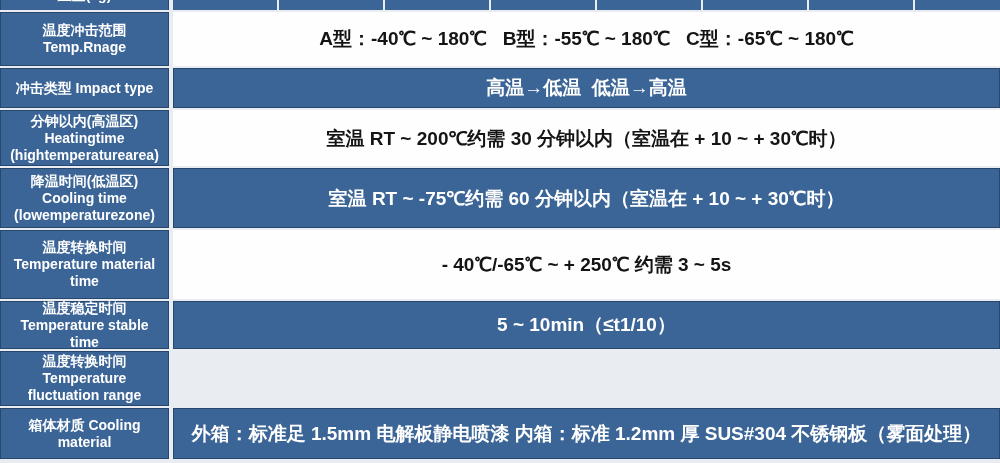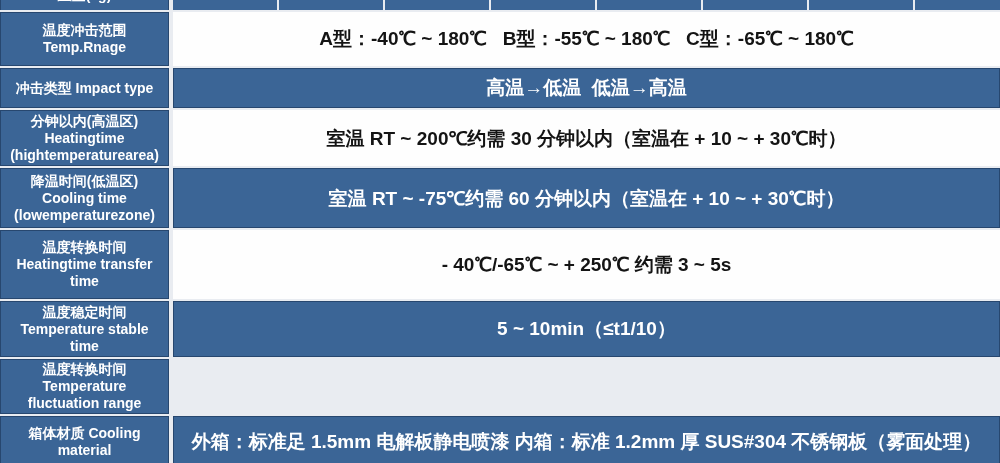--- a/index.html
+++ b/index.html
@@ -117,29 +117,29 @@
       <span>(lowemperaturezone)</span>
     </div>
     <div class="cell content dark">
       <span>室温 RT ~ -75℃约需 60 分钟以内（室温在 + 10 ~ + 30℃时）</span>
     </div>
   </div>
 
   <div class="row" style="height:69px">
     <div class="cell hdr">
       <span>温度转换时间</span>
-      <span>Heatingtime transfer</span>
+      <span>Temperature material</span>
       <span>time</span>
     </div>
     <div class="cell content light">
       <span>- 40℃/-65℃ ~ + 250℃ 约需 3 ~ 5s</span>
     </div>
   </div>
 
-  <div class="row" style="height:56px">
+  <div class="row" style="height:48px">
     <div class="cell hdr">
       <span>温度稳定时间</span>
       <span>Temperature stable</span>
       <span>time</span>
     </div>
     <div class="cell content dark">
       <span>5 ~ 10min（≤t1/10）</span>
     </div>
   </div>
 

